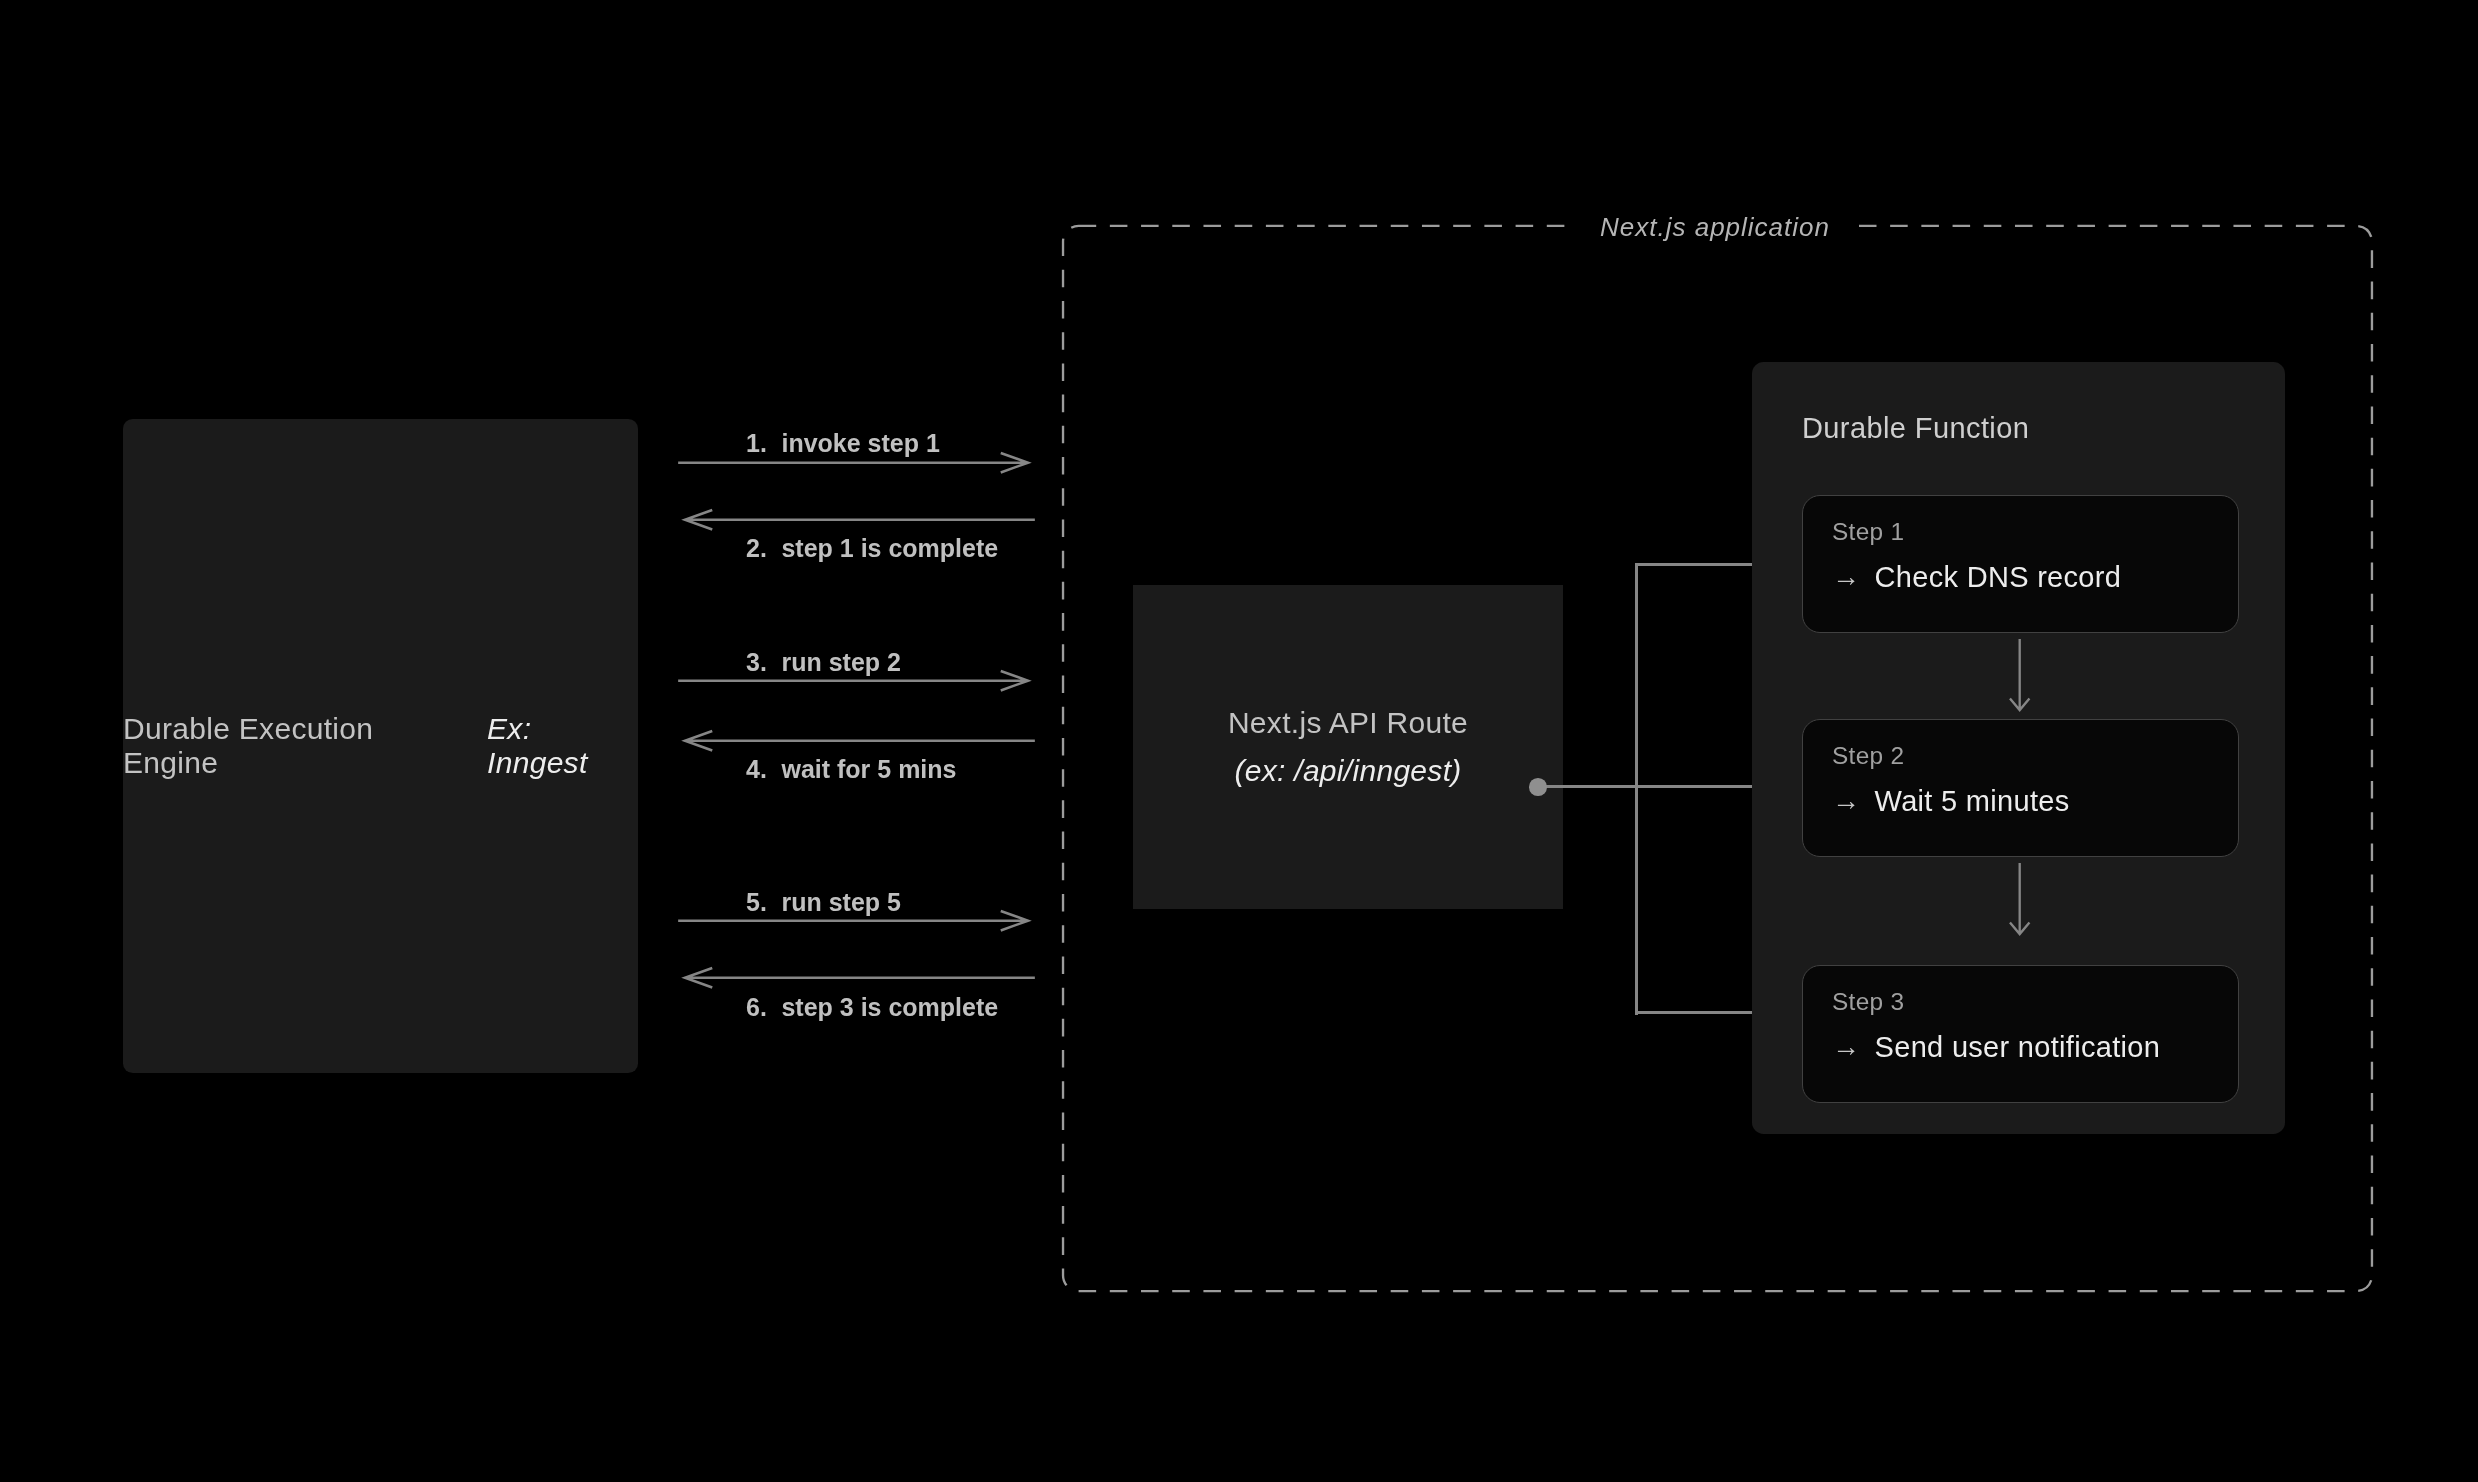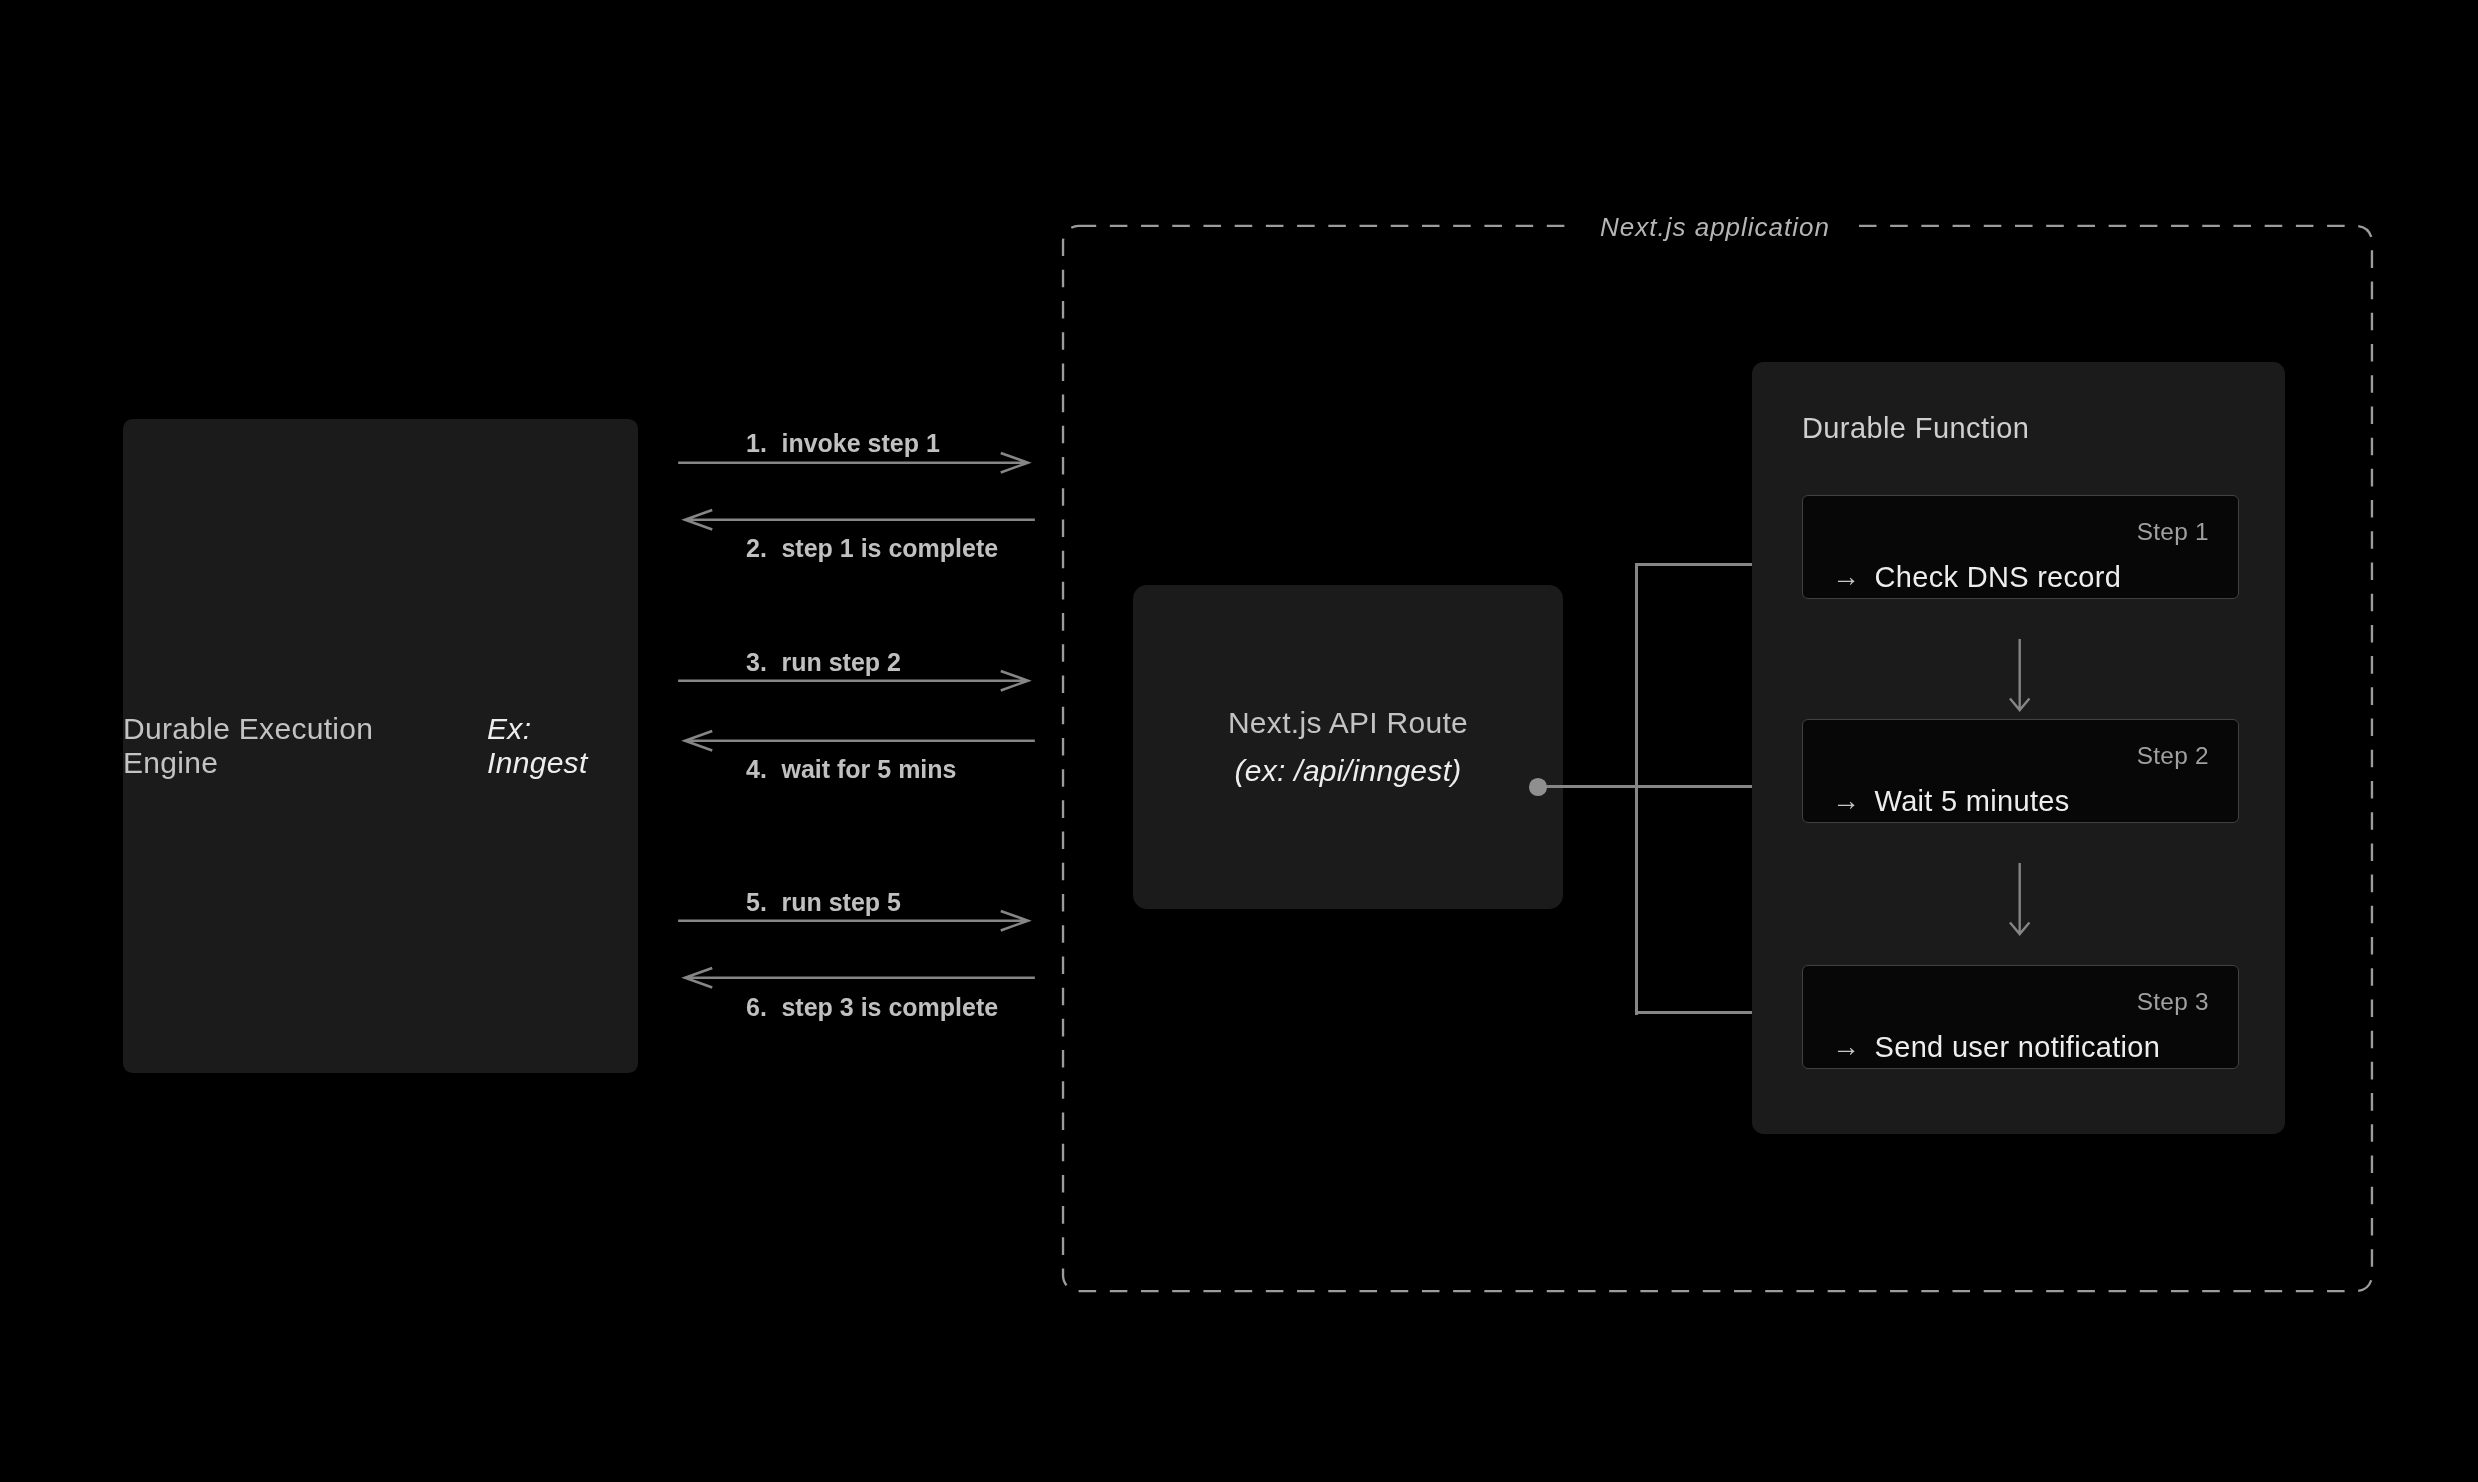--- a/index.html
+++ b/index.html
@@ -75,21 +75,21 @@
     white-space: nowrap;
     font-style: italic;
   }
 
   
   .api-box {
     position: absolute;
     left: 1133px; top: 585px;
     width: 430px; height: 324px;
     background: var(--box-bg);
-    border-radius: 14px;
+    border-radius: 0;
     display: flex; flex-direction: column;
     align-items: center; justify-content: center;
     gap: 13.7px;
   }
   .api-title { font-size: 30px; color: var(--text-mid); letter-spacing: 0.3px; }
   .api-subtitle { font-size: 30px; color: var(--text-bright); font-style: italic; letter-spacing: 0.3px; }
 
   
   .conn { position: absolute; background: var(--line-color); }
   .conn-dot {
@@ -113,26 +113,25 @@
     border-radius: 11.7px;
   }
   .df-title {
     position: absolute;
     left: 50px; top: 50px;
     font-size: 29px; color: #cfcfcf; letter-spacing: 0.4px;
   }
   .step-card {
     position: absolute;
     left: 50px;
-    width: 437px; height: 104px;
+    width: 437px; height: 138px;
     background: var(--card-bg);
     border: 1.5px solid var(--card-border);
-    border-radius: 6px;
+    border-radius: 18px;
     padding: 22.4px 29px;
-    text-align: right;
   }
   .step-card-1 { top: 133px; }
   .step-card-2 { top: 357px; }
   .step-card-3 { top: 603px; }
   .step-label { font-size: 24.4px; color: var(--text-dim); letter-spacing: 0.3px; }
   .step-action {
     margin-top: 14.6px;
     display: flex; align-items: center;
     white-space: nowrap;
   }

